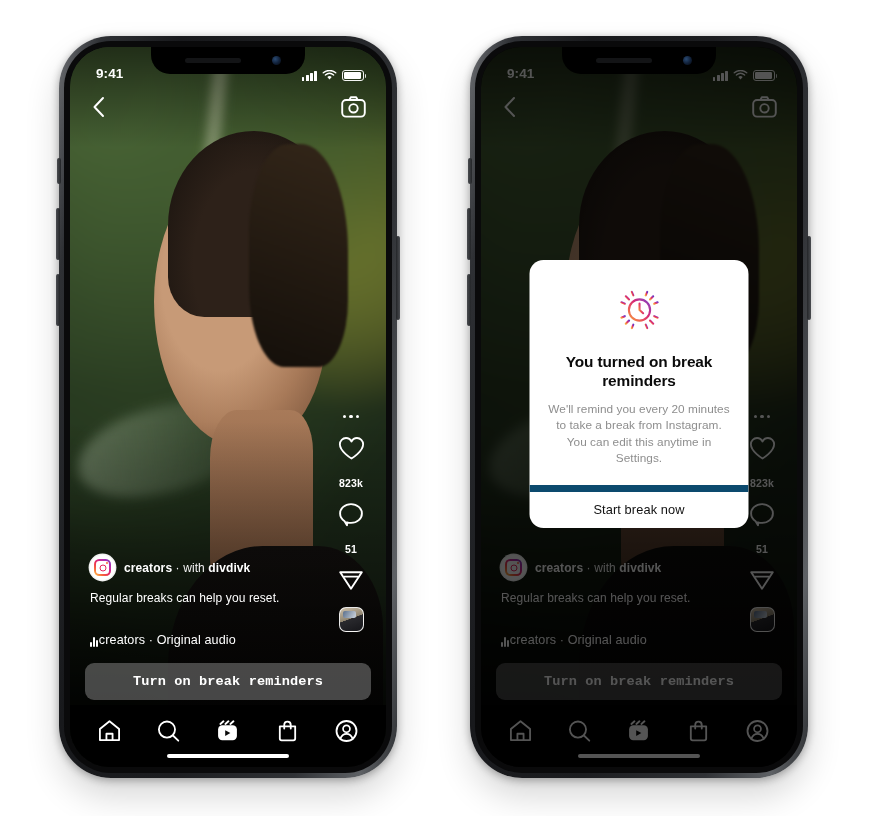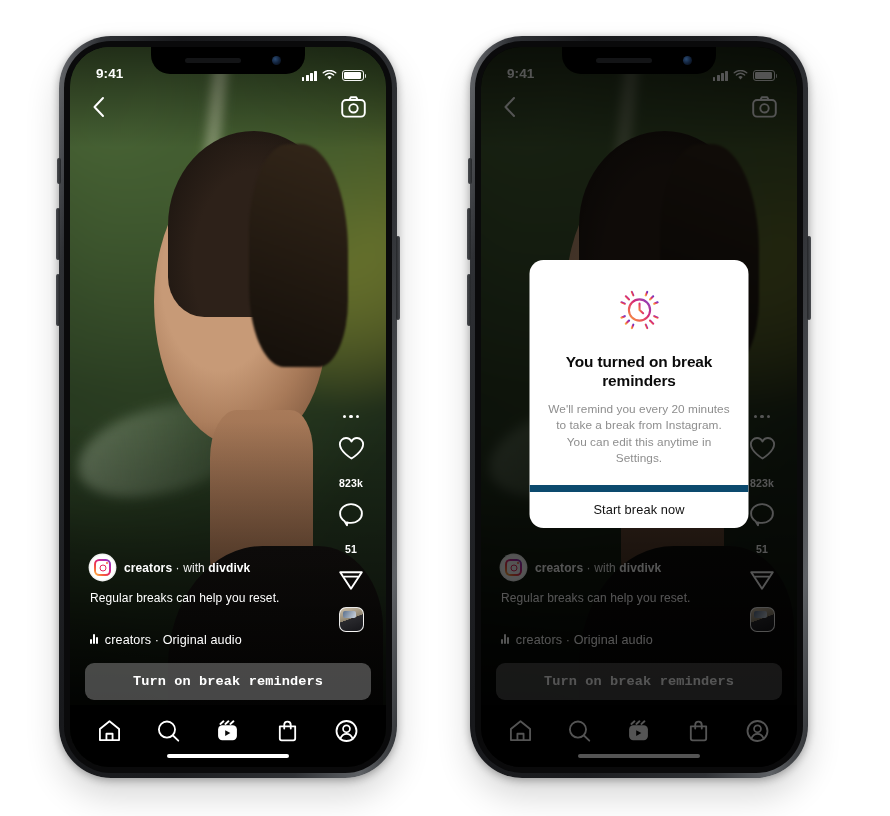--- a/index.html
+++ b/index.html
@@ -165,21 +165,21 @@
   .ig-glyph::before{
     content:"";position:absolute;left:50%;top:50%;transform:translate(-50%,-50%);
     width:7px;height:7px;border-radius:50%;border:1.8px solid #e5275f;box-sizing:border-box;
   }
   .ig-glyph::after{
     content:"";position:absolute;right:1.1px;top:1.1px;width:2px;height:2px;border-radius:50%;background:#f96a3c;
   }
   .cap-name{font-size:12px;font-weight:bold;letter-spacing:.1px;}
   .cap-name .sep{font-weight:normal;opacity:.95;}
   .cap-text{font-size:12px;line-height:1.32;margin-bottom:11px;letter-spacing:.1px;}
-  .cap-audio{display:flex;align-items:flex-start;gap:7px;font-size:12.6px;letter-spacing:.1px;
+  .cap-audio{display:flex;align-items:flex-end;gap:1px;font-size:12.6px;letter-spacing:.1px;
     white-space:nowrap;overflow:hidden;text-overflow:clip;max-width:100%;margin-top:26px;}
   .wave{display:flex;align-items:flex-end;gap:1.4px;height:11px;flex:0 0 auto;}
   .wave i{display:block;width:1.7px;background:#fff;border-radius:1px;}
   .wave i:nth-child(1){height:5px}.wave i:nth-child(2){height:10px}.wave i:nth-child(3){height:7px}
 
   
   .cta{
     position:absolute;left:15px;right:15px;bottom:67px;height:37px;z-index:30;
     background:rgba(128,128,128,.55);border-radius:9px;
     display:flex;align-items:center;justify-content:center;

